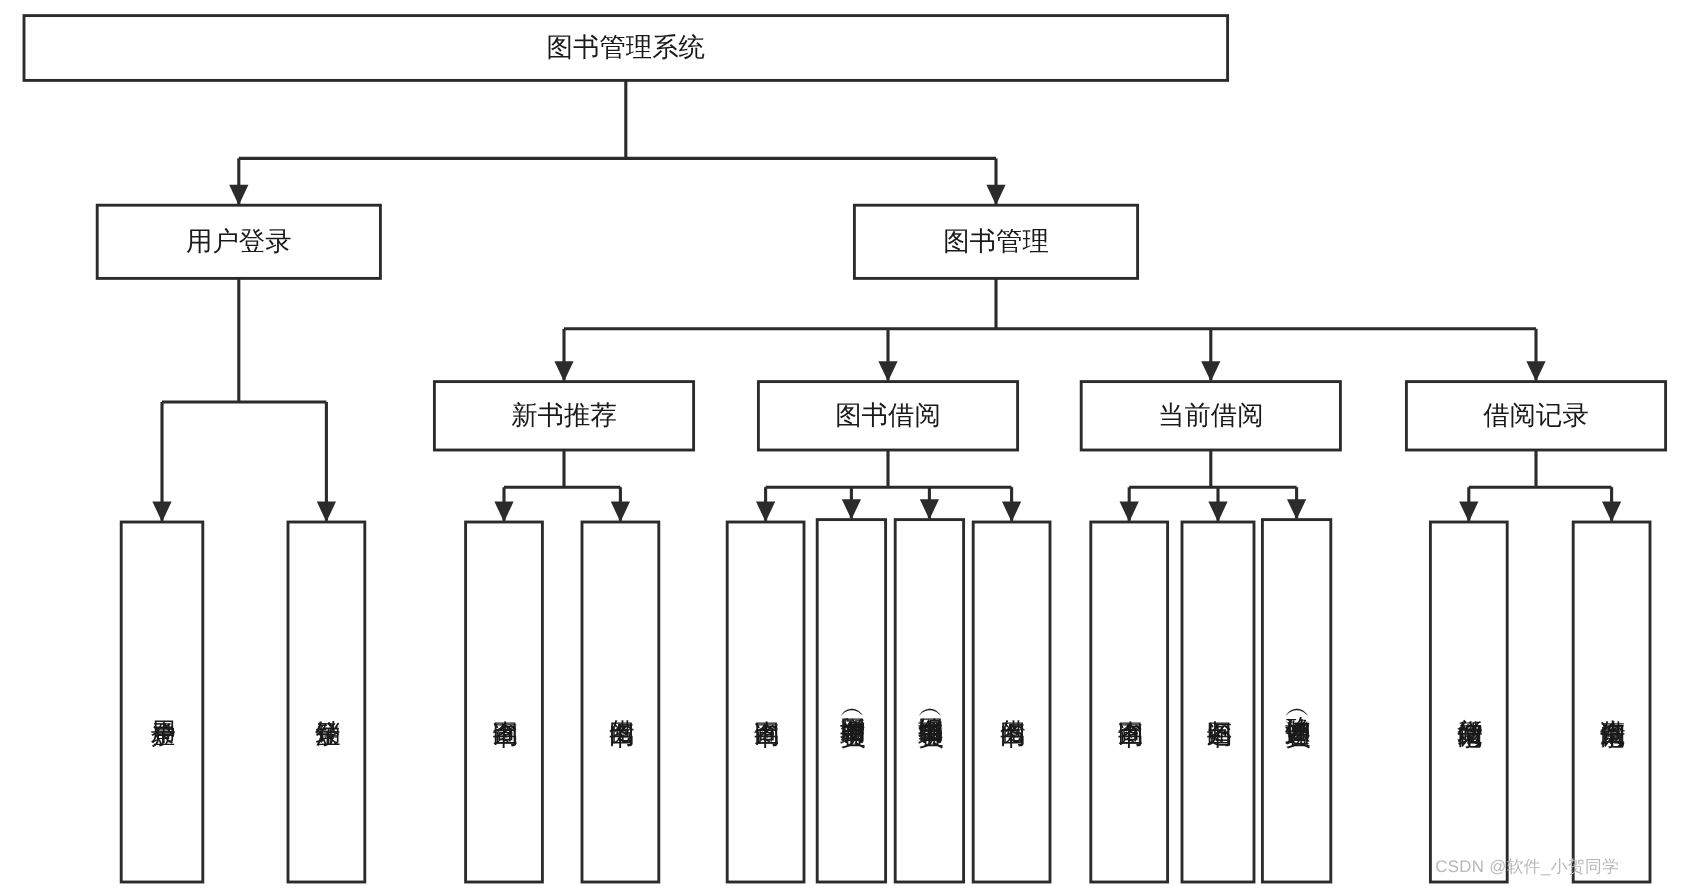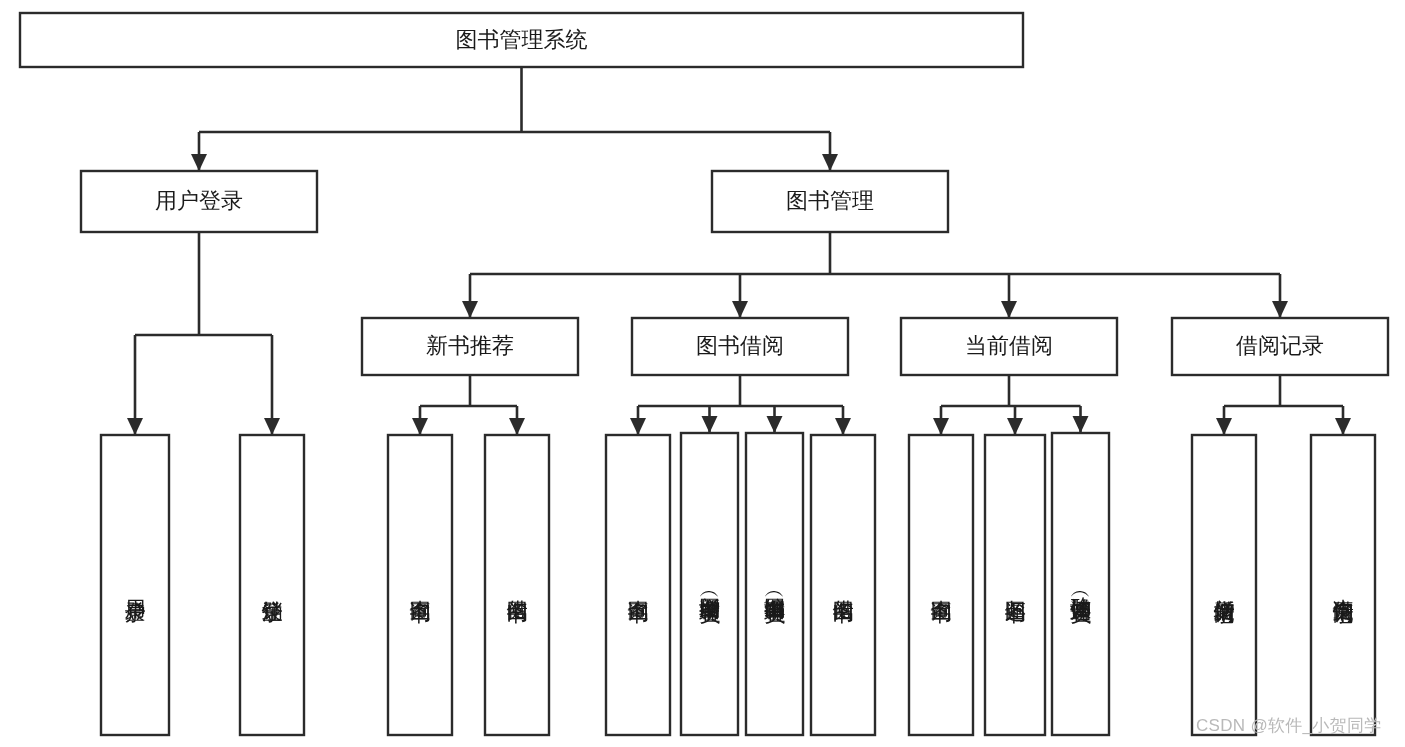--- a/index.html
+++ b/index.html
@@ -63,21 +63,21 @@
     display: flex;
     align-items: center;
     justify-content: center;
     text-align: center;
     pointer-events: none;
     user-select: none;
   }
   .watermark {
     position: absolute;
     font-family: "Liberation Sans", "DejaVu Sans", sans-serif;
-    font-size: 17px;
+    font-size: 14px;
     color: #b9b9b9;
     white-space: nowrap;
     letter-spacing: 0.3px;
   }
 </style>
 </head>
 <body>
 
 <div id="diagram-root">
   <svg class="diagram-canvas" viewBox="0 0 1405 747">

